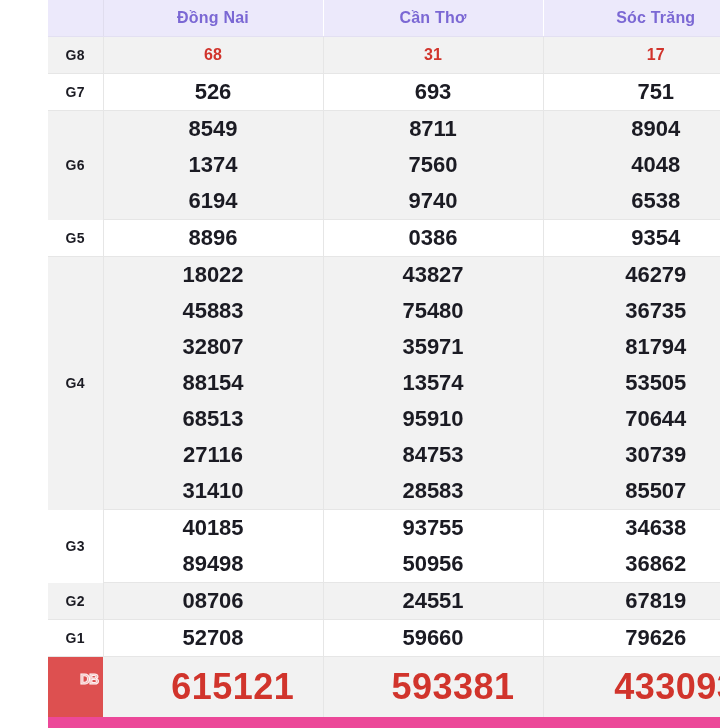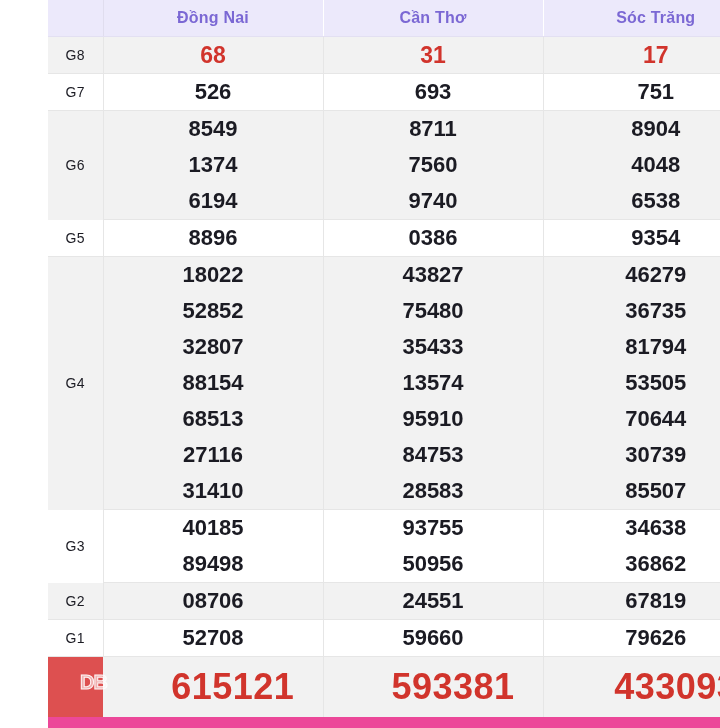--- a/index.html
+++ b/index.html
@@ -64,36 +64,36 @@
     font-size: 22px;
     font-weight: bold;
     color: #1b1b23;
     height: 36px;
     line-height: 36px;
   }
   tbody td:last-child { border-right: none; }
 
   tbody td.lbl {
     font-size: 14px;
-    font-weight: normal;
+    font-weight: bold;
     color: #1b1b23;
     border-right: 1px solid #e6e6e6;
     letter-spacing: 0.3px;
   }
 
   
   tr.stripe td { background: #f2f2f2; }
   tr.plain  td { background: #ffffff; }
 
   
   tr.sub-first td, tr.sub-mid td, tr.sub-last td { border-bottom: none; }
   tr.sub-last td { border-bottom: 1px solid #e6e6e6; }
   tr.sub-first td.lbl, tr.sub-mid td.lbl, tr.sub-last td.lbl { border-bottom: none; }
 
-  td.g8num { color: #d1342c; font-size: 23px; }
+  td.g8num { color: #d1342c; font-size: 16px; }
 
   
   tr.special td {
     height: 60px;
     line-height: 60px;
     background: #f2f2f2;
     color: #d1342c;
     font-size: 36px;
     font-weight: bold;
     border-bottom: none;
@@ -118,21 +118,21 @@
   }
   .wm-line {
     font-family: "Liberation Sans", "DejaVu Sans", sans-serif;
     font-weight: bold;
     color: rgba(255,255,255,0.92);
     -webkit-text-stroke: 1px rgba(255,255,255,0.9);
     line-height: 1;
     white-space: nowrap;
   }
   .wm-top {
-    font-size: 20px;
+    font-size: 14px;
     letter-spacing: -1px;
     margin-left: 26px;
     color: rgba(255,255,255,0.55);
   }
   .wm-bottom {
     font-size: 28px;
     letter-spacing: -2px;
     margin-top: -2px;
     margin-left: 18px;
     color: rgba(255,255,255,0.35);
@@ -200,27 +200,27 @@
         <td>9354</td>
       </tr>
 
       <tr class="stripe sub-first">
         <td class="lbl" rowspan="7">G4</td>
         <td>18022</td>
         <td>43827</td>
         <td>46279</td>
       </tr>
       <tr class="stripe sub-mid">
-        <td>52852</td>
+        <td>45883</td>
         <td>75480</td>
         <td>36735</td>
       </tr>
       <tr class="stripe sub-mid">
         <td>32807</td>
-        <td>35433</td>
+        <td>35971</td>
         <td>81794</td>
       </tr>
       <tr class="stripe sub-mid">
         <td>88154</td>
         <td>13574</td>
         <td>53505</td>
       </tr>
       <tr class="stripe sub-mid">
         <td>68513</td>
         <td>95910</td>

